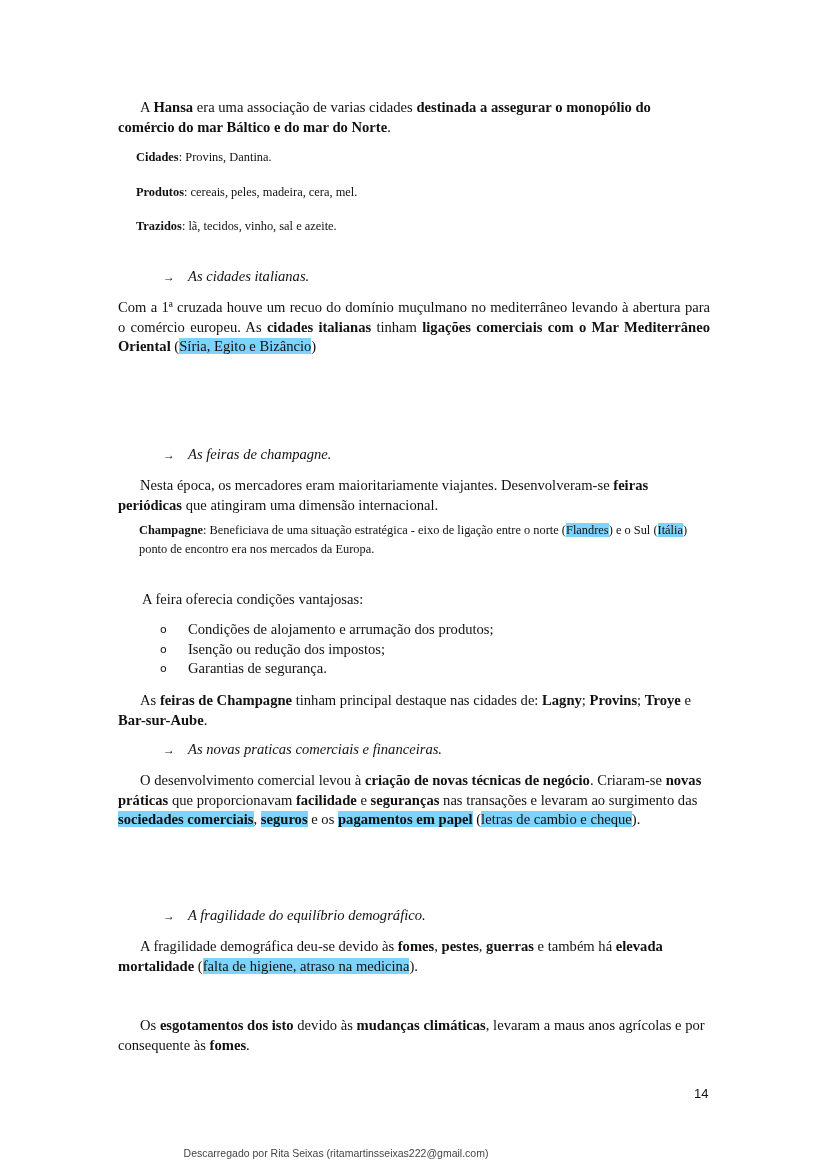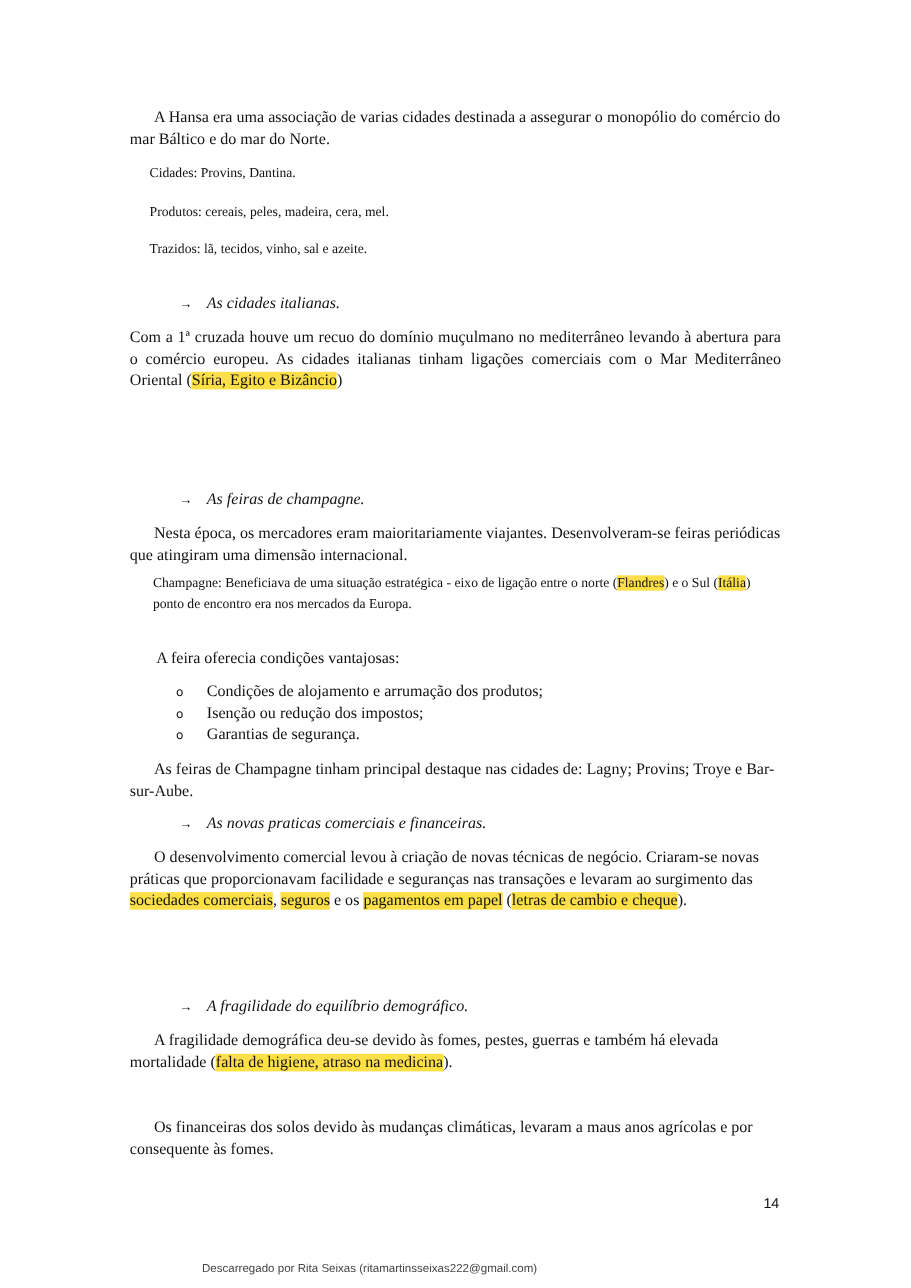--- a/index.html
+++ b/index.html
@@ -4,22 +4,22 @@
 <style>
   html, body { margin: 0; padding: 0; background: #ffffff; }
   body { width: 828px; height: 1171px; position: relative; overflow: hidden;
          font-family: "Liberation Serif", "DejaVu Serif", serif; color: #111; }
   .page { position: absolute; left: 0; top: 0; width: 828px; height: 1171px; }
   .p { position: absolute; left: 118px; width: 592px; font-size: 14.6px; line-height: 19.5px; margin: 0; }
   .p.justify { text-align: justify; }
   .small { position: absolute; font-size: 12.4px; line-height: 19px; margin: 0; }
   .heading { position: absolute; left: 163px; font-size: 14.6px; font-style: italic; margin: 0; }
   .heading .arrow { font-style: normal; display: inline-block; width: 25px; font-size: 12px; }
-  b { font-weight: normal; }
-  .hl { background: #fde047; }
+  b { font-weight: bold; }
+  .hl { background: #7dd3fc; }
   .indent { display: inline-block; width: 22px; }
   ul.bul { position: absolute; left: 160px; top: 620px; margin: 0; padding: 0; list-style: none; font-size: 14.6px; line-height: 19.5px; }
   ul.bul li { position: relative; padding-left: 28px; }
   ul.bul li .dot { position: absolute; left: 0; top: 0; font-family: "DejaVu Sans", sans-serif; font-size: 11px; }
   .pagenum { position: absolute; left: 694px; top: 1086px; font-family: "Liberation Sans", "DejaVu Sans", sans-serif; font-size: 13px; color: #111; }
   .footer { position: absolute; left: 0; width: 672px; top: 1147px; text-align: center; font-family: "Liberation Sans", "DejaVu Sans", sans-serif; font-size: 10.5px; color: #444; }
 </style>
 </head>
 <body>
 
@@ -55,18 +55,18 @@
   <p class="heading" style="top:741px;"><span class="arrow">→</span><span>As novas praticas comerciais e financeiras.</span></p>
 
   <p class="p" style="top:771px;"><span class="indent"></span><span>O desenvolvimento comercial levou à </span><b>criação de novas técnicas de negócio</b><span>. Criaram-se </span><b>novas práticas</b><span> que proporcionavam </span><b>facilidade</b><span> e </span><b>seguranças</b><span> nas transações e levaram ao surgimento das </span><b class="hl">sociedades comerciais</b><span>, </span><b class="hl">seguros</b><span> e os </span><b class="hl">pagamentos em papel</b><span> (</span><span class="hl">letras de cambio e cheque</span><span>).</span></p>
 
 
   <p class="heading" style="top:907px;"><span class="arrow">→</span><span>A fragilidade do equilíbrio demográfico.</span></p>
 
   <p class="p" style="top:937px;"><span class="indent"></span><span>A fragilidade demográfica deu-se devido às </span><b>fomes</b><span>, </span><b>pestes</b><span>, </span><b>guerras</b><span> e também há </span><b>elevada mortalidade</b><span> (</span><span class="hl">falta de higiene, atraso na medicina</span><span>).</span></p>
 
 
-  <p class="p" style="top:1016px;"><span class="indent"></span><span>Os </span><b>financeiras dos solos</b><span> devido às </span><b>mudanças climáticas</b><span>, levaram a maus anos agrícolas e por consequente às </span><b>fomes</b><span>.</span></p>
+  <p class="p" style="top:1016px;"><span class="indent"></span><span>Os </span><b>esgotamentos dos isto</b><span> devido às </span><b>mudanças climáticas</b><span>, levaram a maus anos agrícolas e por consequente às </span><b>fomes</b><span>.</span></p>
 
   <div class="pagenum">14</div>
 
   <div class="footer">Descarregado por Rita Seixas (ritamartinsseixas222@gmail.com)</div>
 </div>
 
 </body></html>

